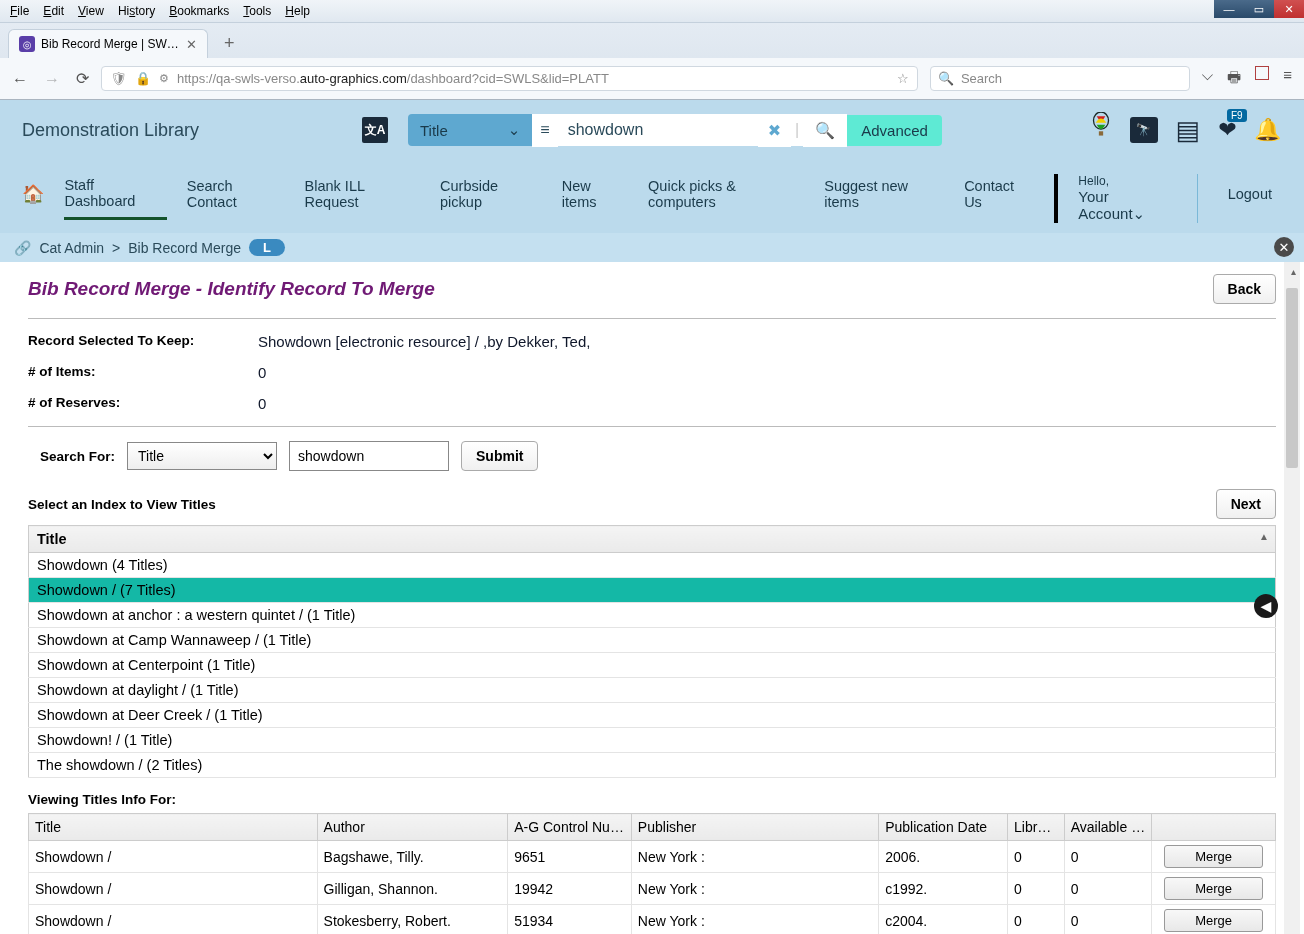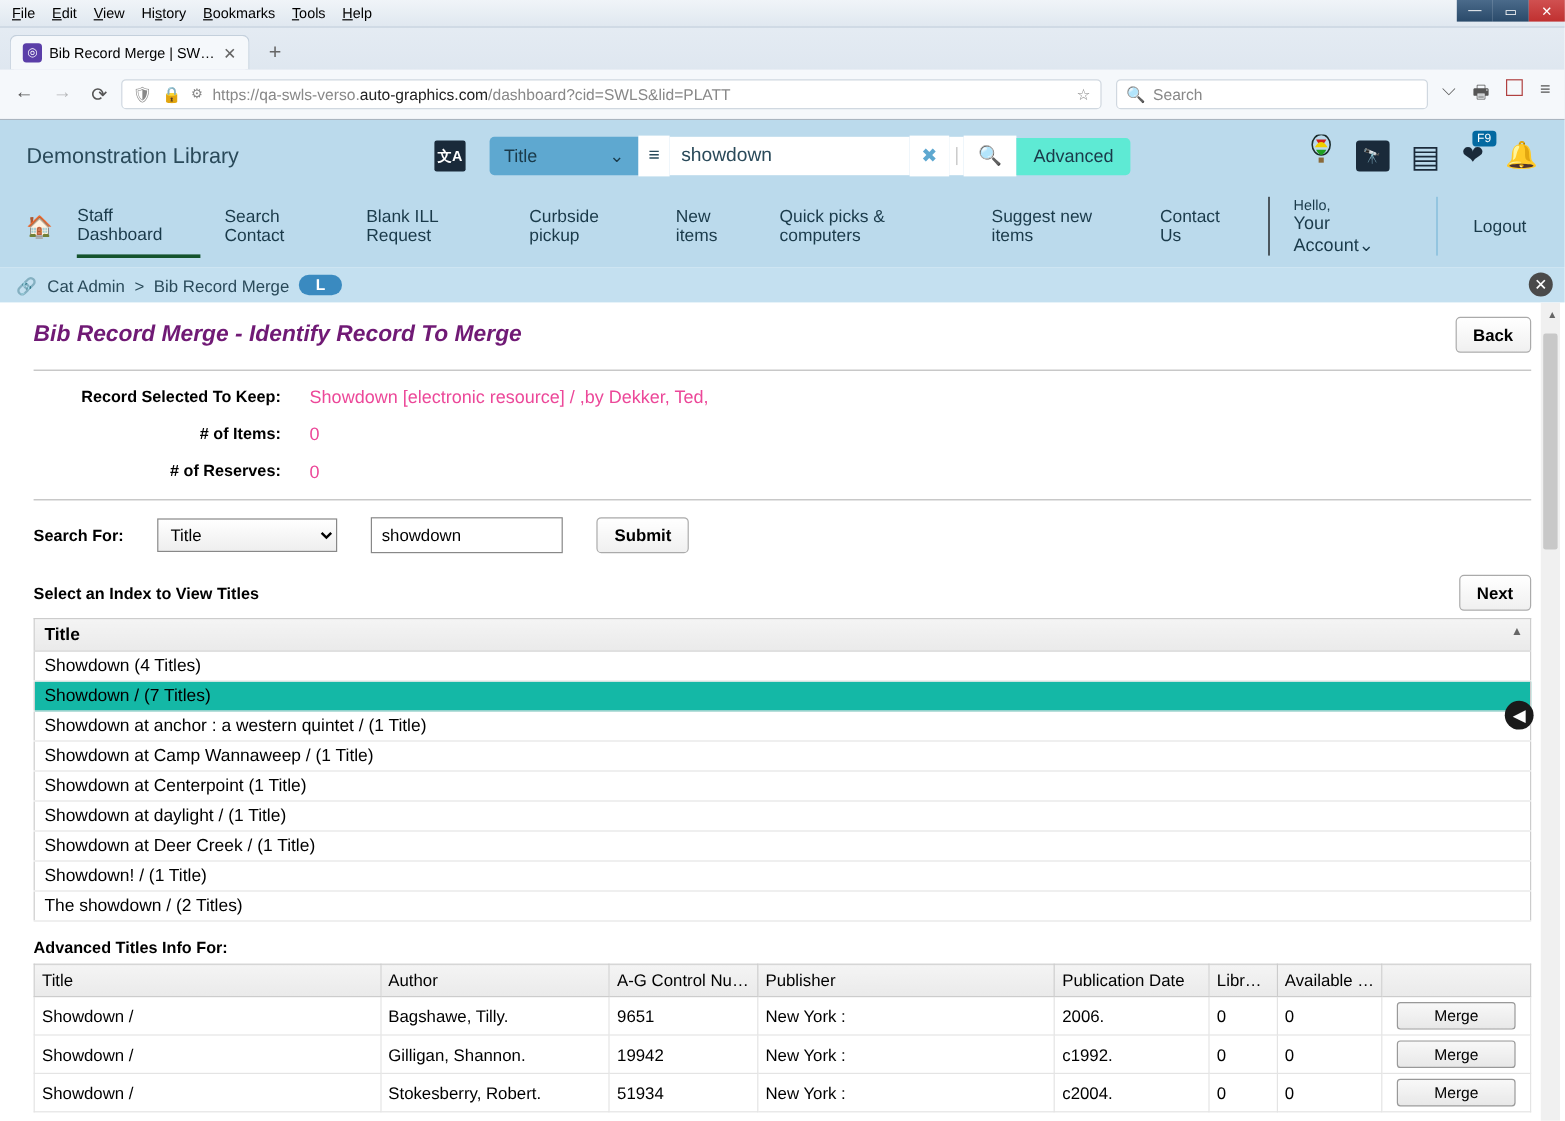--- a/index.html
+++ b/index.html
@@ -49,21 +49,21 @@
 .header-icons { margin-left: auto; display: flex; gap: 18px; align-items: center; color: #1a2a3a; font-size: 22px; }
 .balloon-icon svg { width: 22px; height: 30px; }
 .telescope-icon { width: 28px; height: 26px; background: #1a2a3a; border-radius: 3px; display: flex; align-items: center; justify-content: center; color: #fff; font-size: 12px; }
 .heart-icon { position: relative; }
 .heart-badge { position: absolute; top: -8px; right: -10px; background: #0369a1; color: #fff; font-size: 10px; padding: 1px 4px; border-radius: 3px; }
 
 .nav-row { display: flex; align-items: center; gap: 20px; padding: 16px 0 10px; font-size: 14.5px; color: #1a3a4a; }
 .nav-row .home-icon { font-size: 18px; }
 .nav-row a { cursor: pointer; }
 .nav-row .active { border-bottom: 3px solid #14532d; padding-bottom: 8px; margin-bottom: -10px; }
-.account-block { margin-left: auto; padding: 0 20px; border-left: 1px solid #000000; border-right: 1px solid #7ab8d8; }
+.account-block { margin-left: auto; padding: 0 20px; border-left: 4px solid #000000; border-right: 1px solid #7ab8d8; margin-top: 10px; }
 .account-block .hello { font-size: 12px; }
 .account-block .acct { font-size: 15px; }
 .logout-link { padding: 0 10px; }
 
 
 .breadcrumb-bar { background: #c4e0f0; padding: 6px 14px; display: flex; align-items: center; gap: 8px; font-size: 14px; color: #2a4a5a; position: relative; }
 .breadcrumb-bar .chain { font-size: 14px; }
 .bc-badge { background: #3a8ac0; color: #fff; padding: 1px 14px; border-radius: 10px; font-size: 13px; font-weight: bold; }
 .bc-close { position: absolute; right: 10px; top: 4px; width: 20px; height: 20px; background: #4a4a4a; color: #fff; border-radius: 50%; display: flex; align-items: center; justify-content: center; font-size: 13px; cursor: pointer; }
 
@@ -73,24 +73,24 @@
 .scroll-thumb { position: absolute; top: 26px; right: 2px; width: 12px; height: 180px; background: #c8c8c8; border-radius: 2px; }
 .scroll-arrow-up { position: absolute; top: 4px; right: 4px; font-size: 10px; color: #666; }
 
 .page-head { display: flex; align-items: center; justify-content: space-between; }
 .page-title { font-size: 19px; font-style: italic; font-weight: bold; color: #701a75; }
 .btn { background: linear-gradient(#fff, #f0f0f0); border: 1px solid #aaa; border-radius: 4px; padding: 6px 14px; font-size: 14px; font-weight: bold; cursor: pointer; }
 
 .hr { border: none; border-top: 1px solid #bbb; margin: 14px 0; }
 
 .info-grid { display: grid; grid-template-columns: 230px 1fr; row-gap: 14px; font-size: 14.5px; }
-.info-grid .label { text-align: right; font-weight: bold; padding-right: 24px; font-size: 13.5px; }
-.info-grid .value { color: #ec4899; font-size: 15px; }
-
-.search-for-row { display: flex; align-items: center; gap: 28px; margin-top: 4px; }
+.info-grid .label { font-weight: bold; padding-right: 24px; font-size: 13.5px; }
+.info-grid .value { color: #0f172a; font-size: 15px; }
+
+.search-for-row { display: flex; align-items: center; gap: 12px; margin-top: 4px; margin-left: 12px; }
 .search-for-row .lbl { font-weight: bold; font-size: 13.5px; }
 .search-for-row select { padding: 4px 6px; width: 150px; font-size: 14px; border: 1px solid #888; background: linear-gradient(#fff,#eee); }
 .search-for-row input[type=text] { padding: 6px 8px; width: 160px; font-size: 14px; border: 1px solid #888; }
 
 .index-head { display: flex; justify-content: space-between; align-items: center; margin-top: 18px; }
 .index-head .lbl { font-weight: bold; font-size: 13.5px; }
 
 .index-table { width: 100%; border: 1px solid #ccc; margin-top: 6px; font-size: 14.5px; border-collapse: collapse; }
 .index-table th { background: linear-gradient(#f4f4f4,#eaeaea); text-align: left; padding: 5px 8px; border-bottom: 1px solid #ccc; font-weight: bold; position: relative; }
 .index-table th .sort-arrow { position: absolute; right: 6px; font-size: 10px; color: #666; }
@@ -284,21 +284,21 @@
           <td>Showdown! / (1 Title)</td>
         </tr>
         <tr>
           <td>The showdown / (2 Titles)</td>
         </tr>
       </tbody>
   </table>
 
   <div class="side-collapse">◀</div>
 
-  <div class="viewing-lbl">Advanced Titles Info For:</div>
+  <div class="viewing-lbl">Viewing Titles Info For:</div>
 
   <table class="titles-table">
     <colgroup>
       <col style="width:280px">
         <col style="width:185px">
         <col style="width:120px">
         <col style="width:240px">
         <col style="width:125px">
         <col style="width:55px">
         <col style="width:85px">

